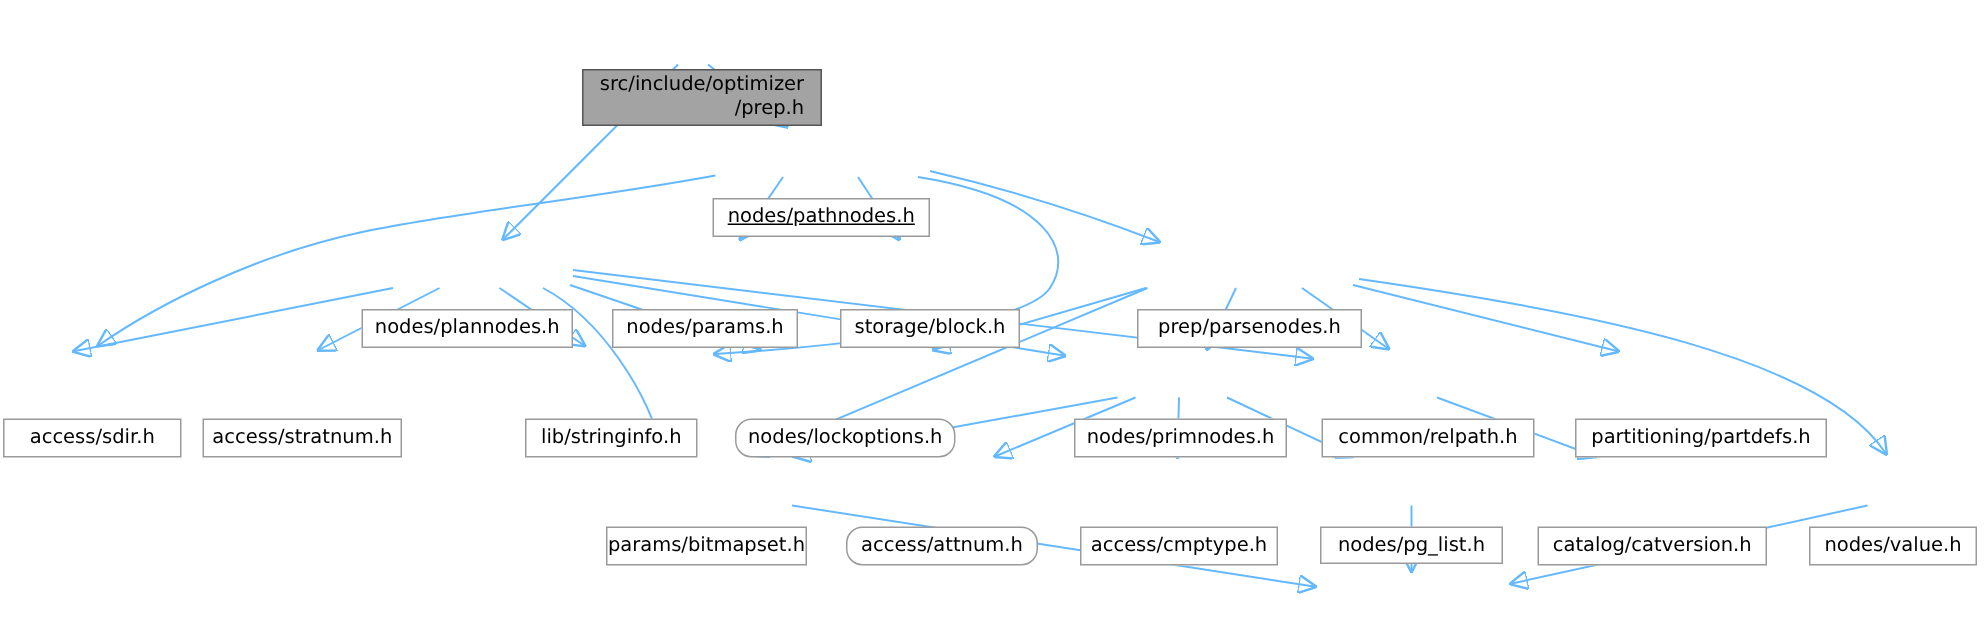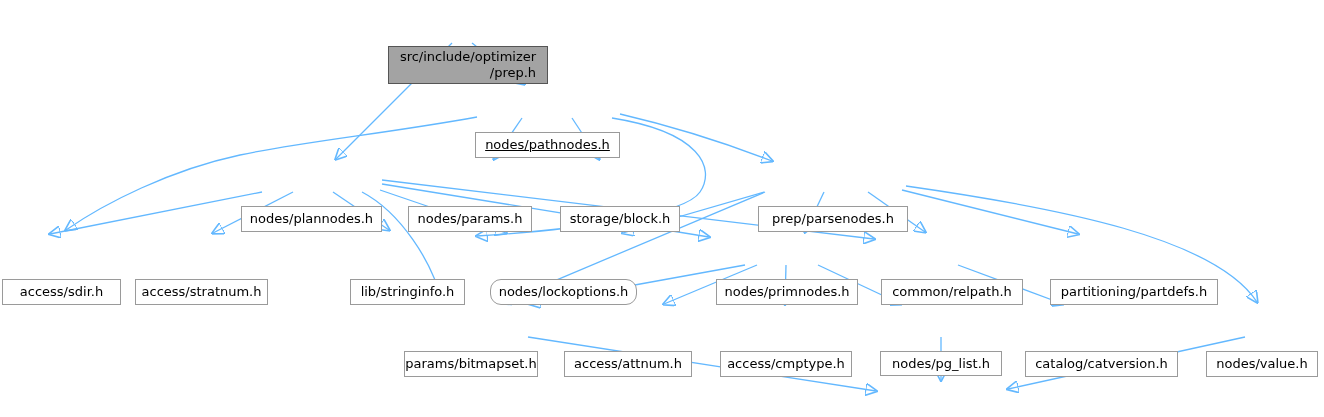--- a/index.html
+++ b/index.html
@@ -77,21 +77,21 @@
   <div class="node" style="left:490px;top:239px;width:147px;height:26px;border-radius:11px;">nodes/lockoptions.h</div>
 
   <div class="node" style="left:716px;top:239px;width:142px;height:26px;">nodes/primnodes.h</div>
 
   <div class="node" style="left:881px;top:239px;width:142px;height:26px;">common/relpath.h</div>
 
   <div class="node" style="left:1050px;top:239px;width:168px;height:26px;">partitioning/partdefs.h</div>
 
   <div class="node" style="left:404px;top:311px;width:134px;height:26px;">params/bitmapset.h</div>
 
-  <div class="node" style="left:564px;top:311px;width:128px;height:26px;">access/attnum.h</div>
+  <div class="node" style="left:564px;top:311px;width:128px;height:26px;border-radius:11px;">access/attnum.h</div>
 
   <div class="node" style="left:720px;top:311px;width:132px;height:26px;">access/cmptype.h</div>
 
   <div class="node" style="left:880px;top:311px;width:122px;height:25px;">nodes/pg_list.h</div>
 
   <div class="node" style="left:1025px;top:311px;width:153px;height:26px;">catalog/catversion.h</div>
 
   <div class="node" style="left:1206px;top:311px;width:112px;height:26px;">nodes/value.h</div>
 
   <div class="node highlight" style="left:884px;top:384px;width:116px;height:27px;">nodes/nodes.h</div>

